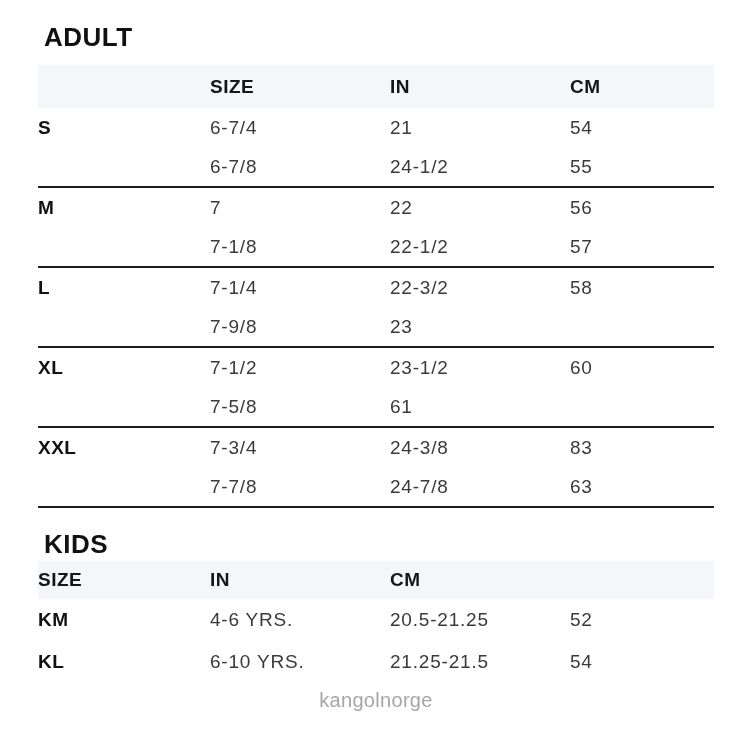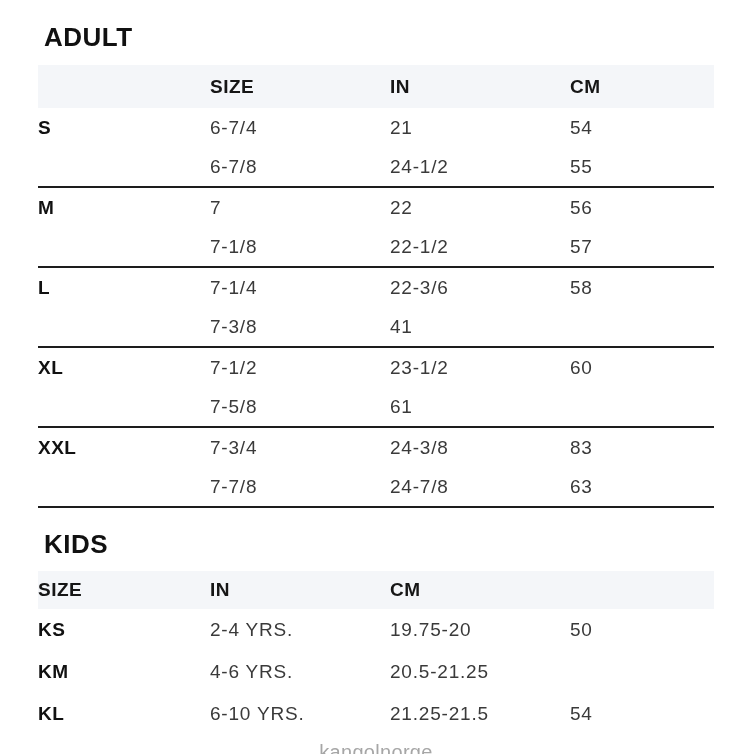--- a/index.html
+++ b/index.html
@@ -19,21 +19,21 @@
     padding: 24px 0 0 38px;
   }
   .section-title {
     font-size: 26px;
     font-weight: 800;
     letter-spacing: 0.5px;
     color: #111111;
     margin: 0 0 15px 6px;
     line-height: 1;
   }
-  .section-title.kids { margin-top: 23px; margin-bottom: 14px; }
+  .section-title.kids { margin-top: 23px; margin-bottom: 4px; }
   .size-table { width: 676px; }
   .grid-row {
     display: grid;
     grid-template-columns: 172px 180px 180px 144px;
     align-items: center;
   }
   .thead-row {
     background: #f4f6f9;
     height: 43px;
     font-size: 19px;
@@ -108,27 +108,27 @@
             <div></div>
             <div>7-1/8</div>
             <div>22-1/2</div>
             <div>57</div>
           </div>
         </div>
         <div class="size-group">
           <div class="grid-row data-row">
             <div class="size-label">L</div>
             <div>7-1/4</div>
-            <div>22-3/6</div>
+            <div>22-3/2</div>
             <div>58</div>
           </div>
           <div class="grid-row data-row">
             <div></div>
-            <div>7-3/8</div>
-            <div>41</div>
+            <div>7-9/8</div>
+            <div>23</div>
           </div>
         </div>
         <div class="size-group">
           <div class="grid-row data-row">
             <div class="size-label">XL</div>
             <div>7-1/2</div>
             <div>23-1/2</div>
             <div>60</div>
           </div>
           <div class="grid-row data-row">
@@ -157,29 +157,24 @@
   <h1 class="section-title kids">KIDS</h1>
 
   <div class="size-table kids">
     <div class="grid-row thead-row" id="kids-head">
         <div>SIZE</div>
         <div>IN</div>
         <div>CM</div>
       </div>
     <div class="kids-body" id="kids-body">
         <div class="grid-row data-row">
-          <div class="size-label">KS</div>
-          <div>2-4 YRS.</div>
-          <div>19.75-20</div>
-          <div>50</div>
-        </div>
-        <div class="grid-row data-row">
           <div class="size-label">KM</div>
           <div>4-6 YRS.</div>
           <div>20.5-21.25</div>
+          <div>52</div>
         </div>
         <div class="grid-row data-row">
           <div class="size-label">KL</div>
           <div>6-10 YRS.</div>
           <div>21.25-21.5</div>
           <div>54</div>
         </div>
       </div>
   </div>
 

